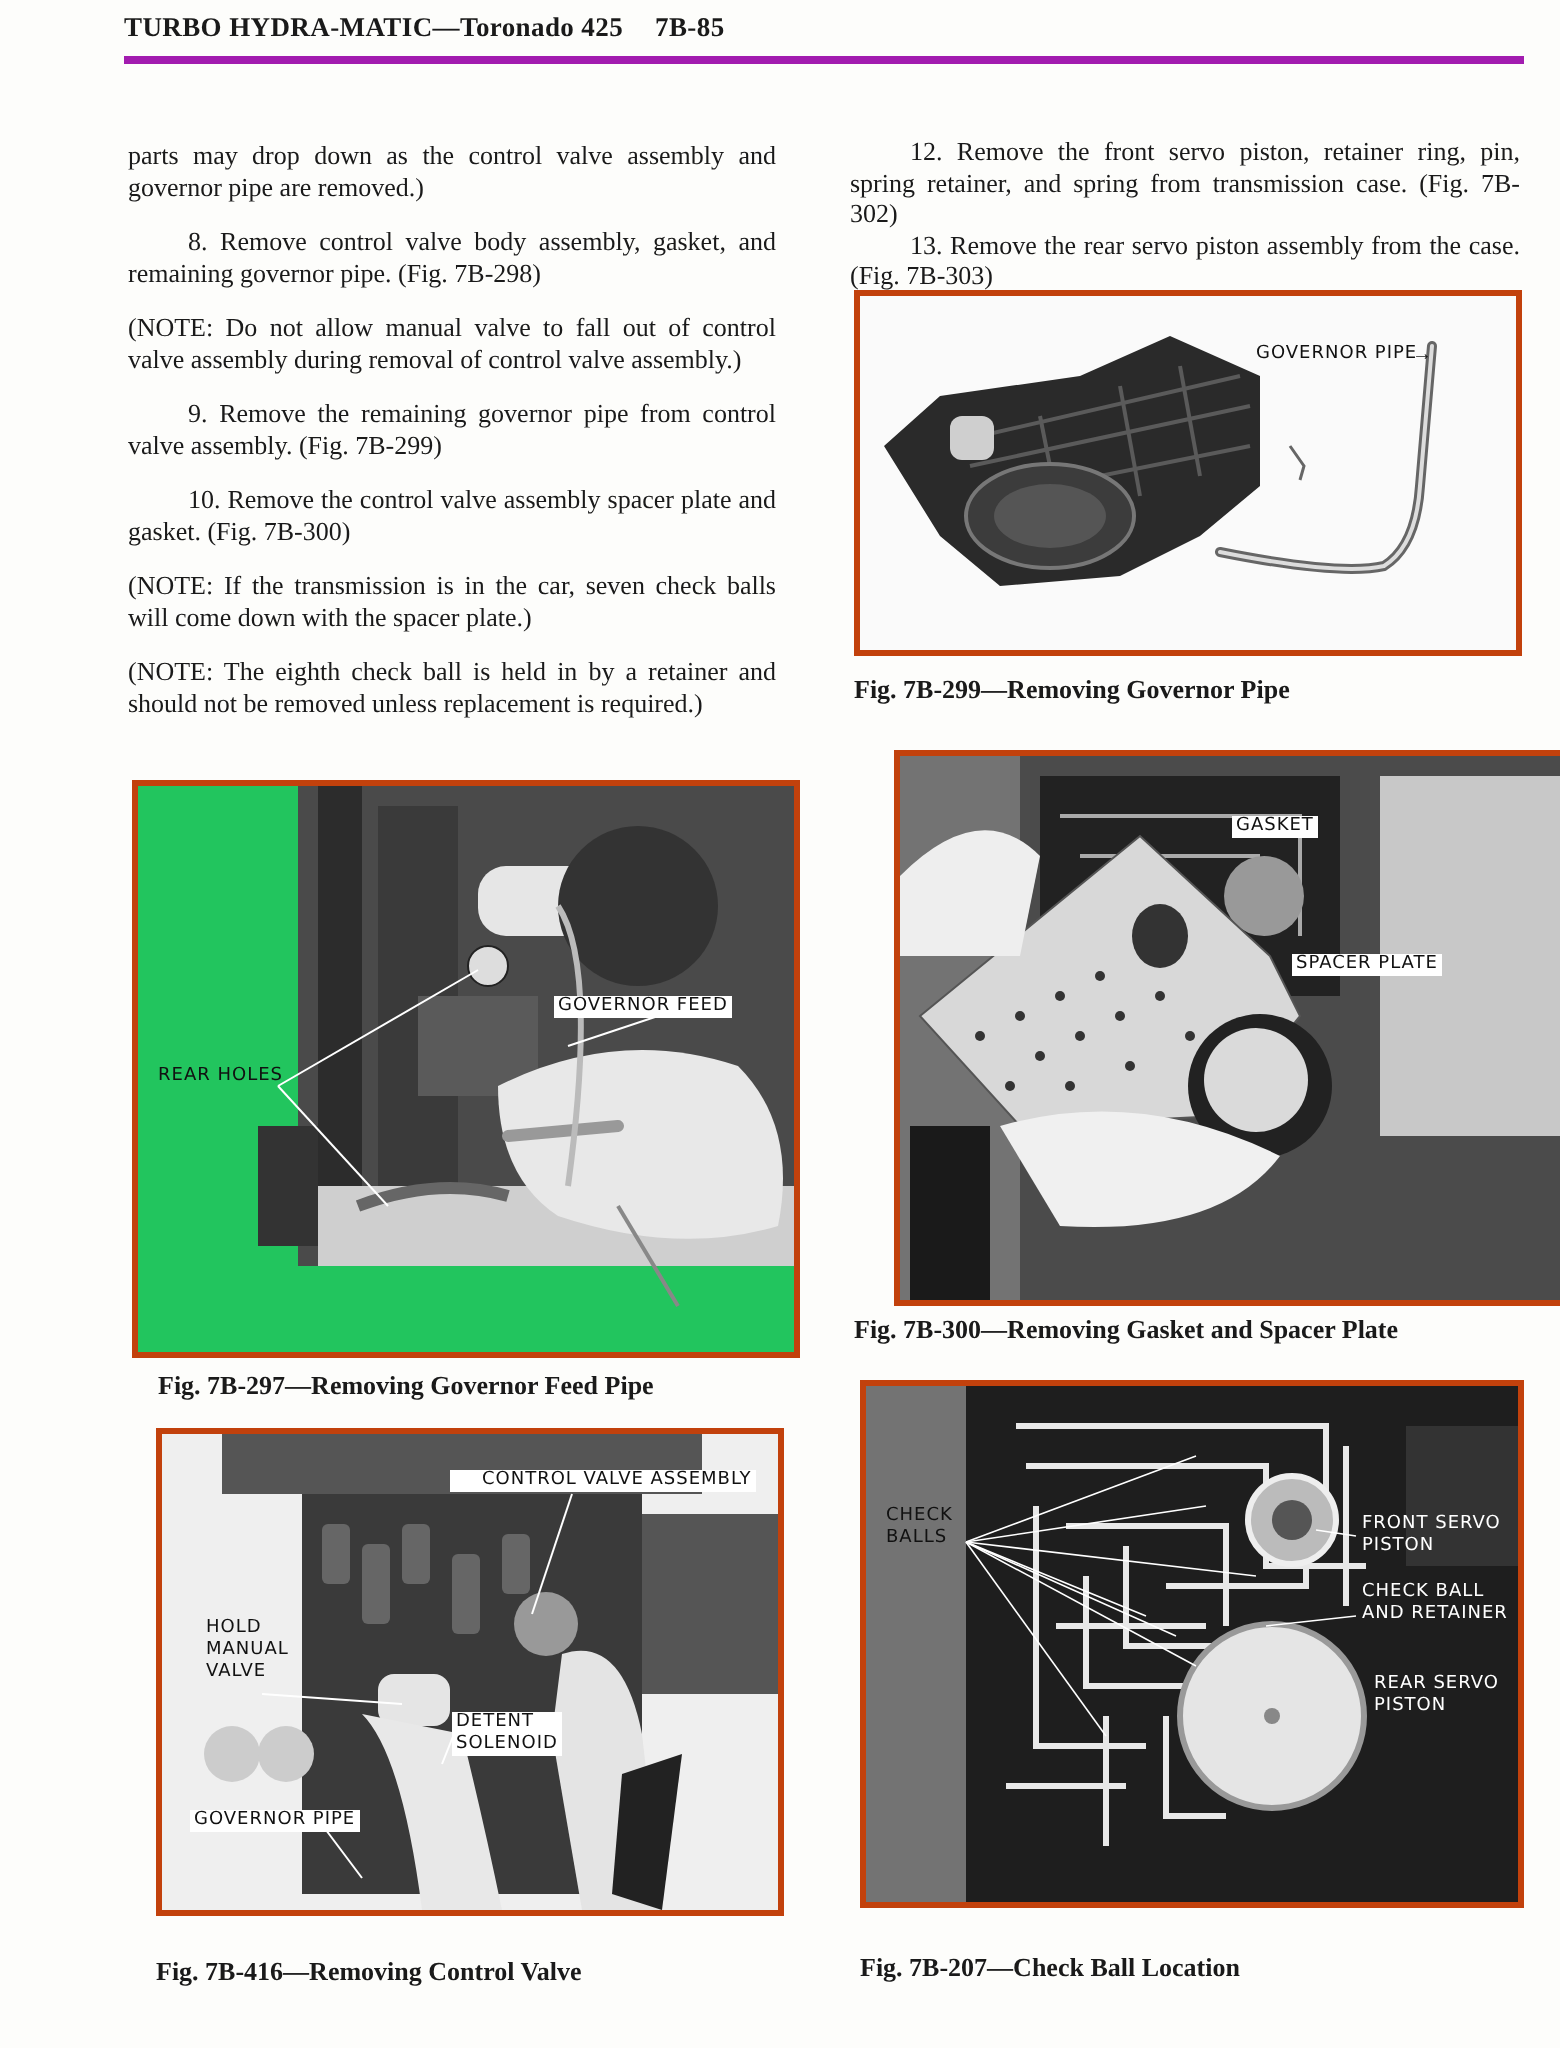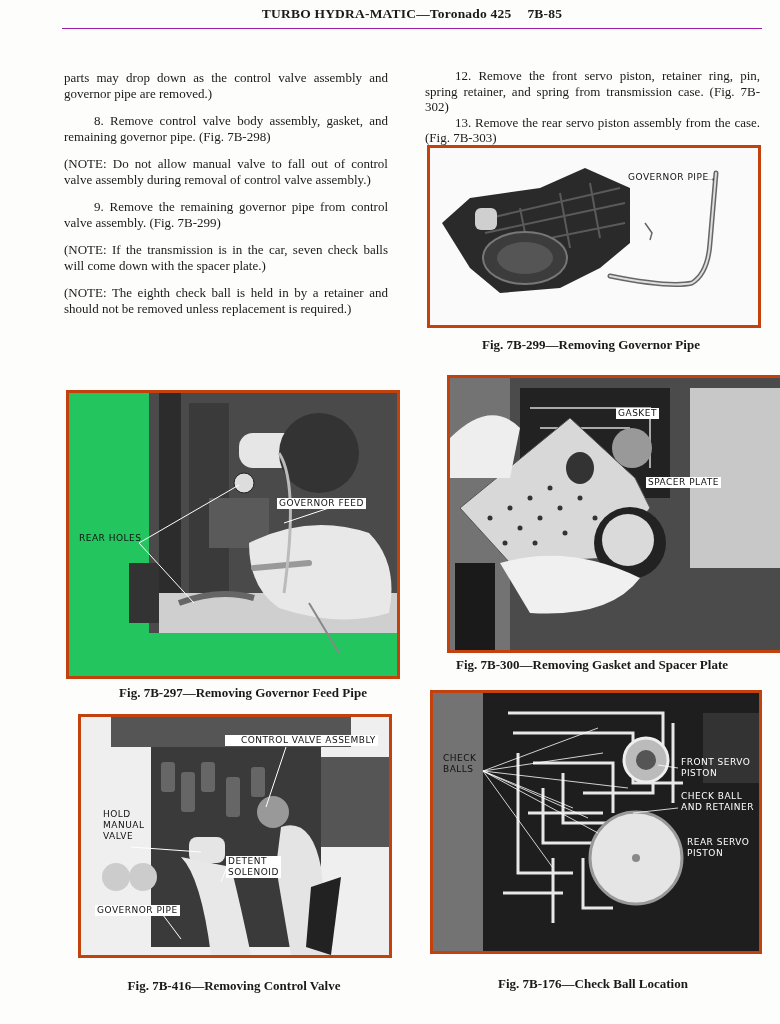--- a/index.html
+++ b/index.html
@@ -2,54 +2,55 @@
 <html><head>
 <meta charset="utf-8">
 <style>
   html, body { margin: 0; padding: 0; }
   body {
     width: 780px; height: 1024px; background: #fdfdfb; position: relative;
     font-family: "Liberation Serif", "DejaVu Serif", serif; color: #1a1a1a; overflow: hidden;
   }
   .header {
     position: absolute; left: 62px; top: 6px; width: 700px; height: 22px;
-    border-bottom: 1px solid #a21caf; text-align: center;
+    border-bottom: 4px solid #a21caf; text-align: left;
     font-weight: bold; font-size: 13.5px; letter-spacing: 0.2px;
   }
   .header span.pn { margin-left: 16px; }
   .col { position: absolute; font-size: 13px; line-height: 15.5px; }
   .col p { margin: 0 0 12px 0; text-align: justify; }
   .col p.ind { text-indent: 30px; }
   .col p.tight { margin-bottom: 0; }
   .fig {
     position: absolute; border: 3px solid #c2410c; background: #eee; overflow: hidden;
   }
   .fig svg { position: absolute; left: 0; top: 0; width: 100%; height: 100%; }
   .cap {
-    position: absolute; font-weight: bold; font-size: 13px; text-align: center;
+    position: absolute; font-weight: bold; font-size: 13px; 
   }
   .lbl {
     position: absolute; font-family: "DejaVu Sans", sans-serif; font-size: 9px;
     letter-spacing: 0.5px; color: #111; background: #fff; padding: 0 2px; line-height: 11px; white-space: nowrap;
   }
   .lbl.dark { background: transparent; color: #fff; }
   .lbl.plain { background: transparent; }
 </style>
 </head>
 <body>
 
 <div class="header">
   <span>TURBO HYDRA-MATIC—Toronado 425</span><span class="pn">7B-85</span>
 </div>
 
 <div class="col" style="left:64px; top:70px; width:324px;">
   <p>parts may drop down as the control valve assembly and governor pipe are removed.)</p>
   <p class="ind">8. Remove control valve body assembly, gasket, and remaining governor pipe. (Fig. 7B-298)</p>
   <p>(NOTE: Do not allow manual valve to fall out of control valve assembly during removal of control valve assembly.)</p>
   <p class="ind">9. Remove the remaining governor pipe from control valve assembly. (Fig. 7B-299)</p>
+  <p class="ind">10. Remove the control valve assembly spacer plate and gasket. (Fig. 7B-300)</p>
   <p>(NOTE: If the transmission is in the car, seven check balls will come down with the spacer plate.)</p>
   <p>(NOTE: The eighth check ball is held in by a retainer and should not be removed unless replacement is required.)</p>
 </div>
 
 <div class="col" style="left:425px; top:68px; width:335px;">
   <p class="ind tight">12. Remove the front servo piston, retainer ring, pin, spring retainer, and spring from transmission case. (Fig. 7B-302)</p>
   <p class="ind tight">13. Remove the rear servo piston assembly from the case. (Fig. 7B-303)</p>
 </div>
 
 <div class="fig" style="left:427px; top:145px; width:328px; height:177px; background:#fafafa;">
@@ -220,13 +221,13 @@
   </span>
   <span class="lbl dark" style="left:246px; top:98px;">
     <span>CHECK BALL</span><br>
     <span>AND RETAINER</span>
   </span>
   <span class="lbl dark" style="left:252px; top:144px;">
     <span>REAR SERVO</span><br>
     <span>PISTON</span>
   </span>
 </div>
-<div class="cap" style="left:430px; top:976px; width:326px;">Fig. 7B-176—Check Ball Location</div>
+<div class="cap" style="left:430px; top:976px; width:326px;">Fig. 7B-207—Check Ball Location</div>
 
 </body></html>

